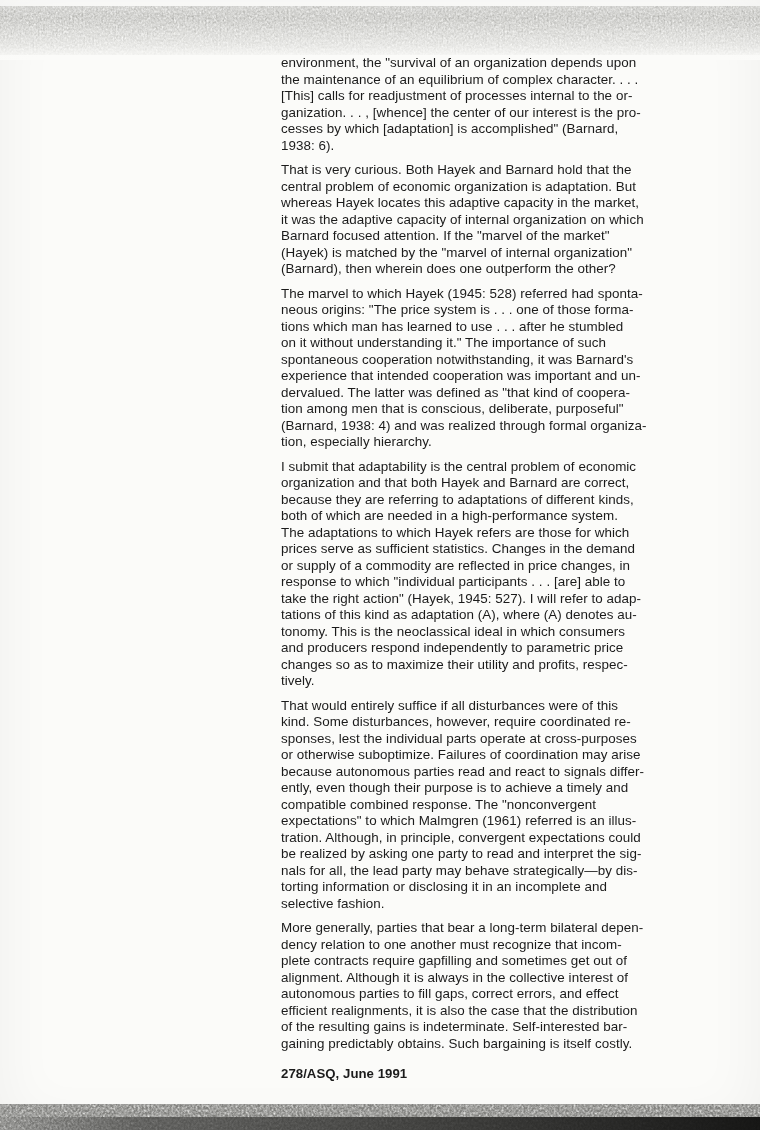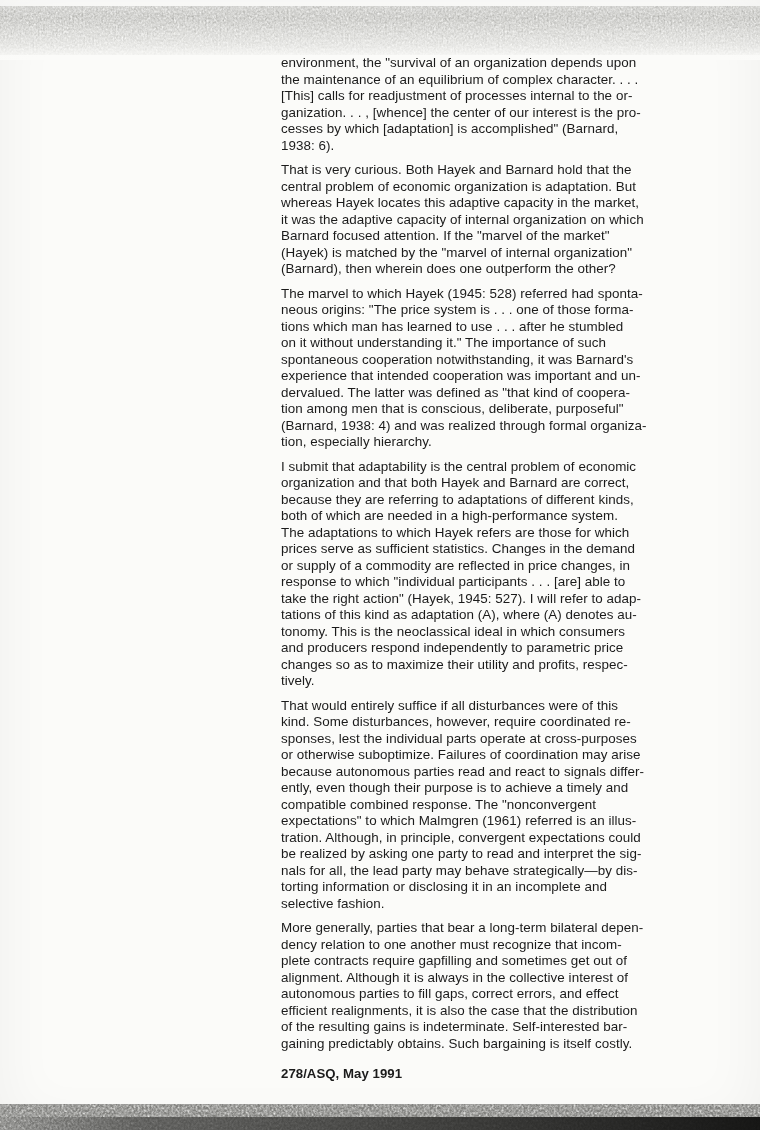--- a/index.html
+++ b/index.html
@@ -153,16 +153,16 @@
 selective fashion.</div>
         <div class="para">More generally, parties that bear a long-term bilateral depen-
 dency relation to one another must recognize that incom-
 plete contracts require gapfilling and sometimes get out of
 alignment. Although it is always in the collective interest of
 autonomous parties to fill gaps, correct errors, and effect
 efficient realignments, it is also the case that the distribution
 of the resulting gains is indeterminate. Self-interested bar-
 gaining predictably obtains. Such bargaining is itself costly.</div>
       </div>
-    <div class="footer">278/ASQ, May 1991</div>
+    <div class="footer">278/ASQ, June 1991</div>
   </div>
 
 </div>
 
 </body></html>

